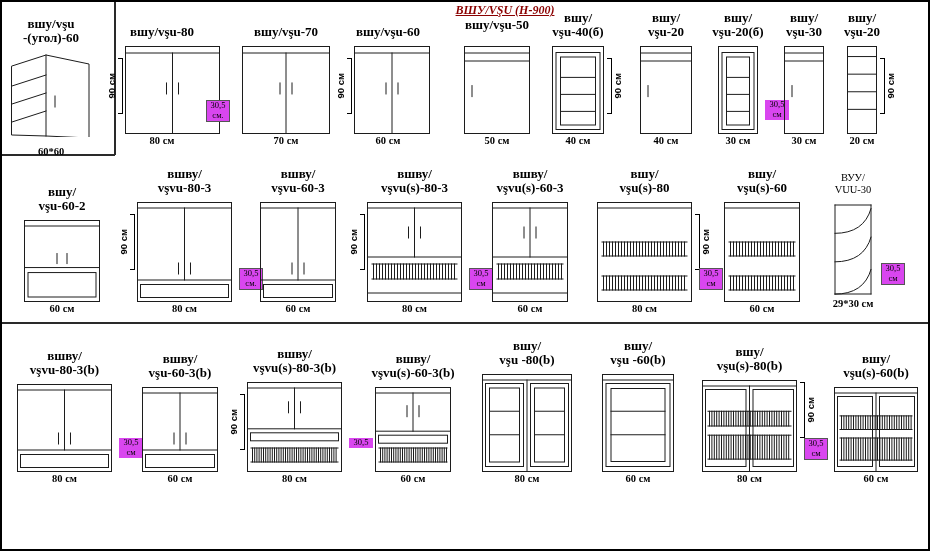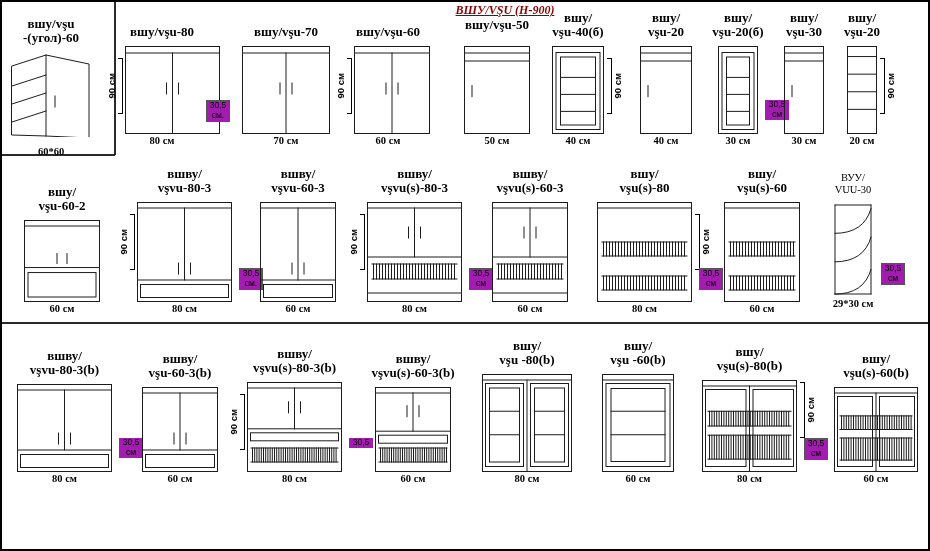--- a/index.html
+++ b/index.html
@@ -14,21 +14,21 @@
   .cab-label.small{font-size:10.5px;font-weight:normal}
   .cab-draw{position:absolute;left:0}
   .cab-draw svg{display:block}
   .cab-size{position:absolute;left:0;width:100%;text-align:center;font-size:10.5px;font-weight:bold}
   .dim90{position:absolute;height:56px;display:flex;align-items:center;gap:1px}
   .d9txt{writing-mode:vertical-rl;transform:rotate(180deg);font-size:9.5px;font-weight:bold;line-height:1;font-family:"Liberation Sans",sans-serif}
   .d9brk{width:5px;align-self:stretch;position:relative;border-right:1px solid #000}
   .d9brk::before,.d9brk::after{content:"";position:absolute;right:-1px;width:5px;height:1px;background:#000}
   .d9brk::before{top:0}
   .d9brk::after{bottom:0}
-  .dim305{position:absolute;font-size:8.5px;line-height:1.15;text-align:center;font-family:Liberation Sans, sans-serif;background:#a21caf;padding:0 2px;min-width:24px}
+  .dim305{position:absolute;font-size:8.5px;line-height:1.15;text-align:center;font-family:Liberation Serif, serif;background:#d946ef;padding:0 2px;min-width:24px}
   .dim305.boxed{border:1px solid #555}
 </style>
 </head>
 <body>
 
 <div id="page">
   <div class="title">ВШУ/VŞU  (Н-900)</div>
   <div class="sep v" style="left:112px;top:0;height:153px"></div>
   <div class="sep h" style="left:0;top:152px;width:113px"></div>
   <div class="sep h" style="left:0;top:320px;width:926px"></div>

